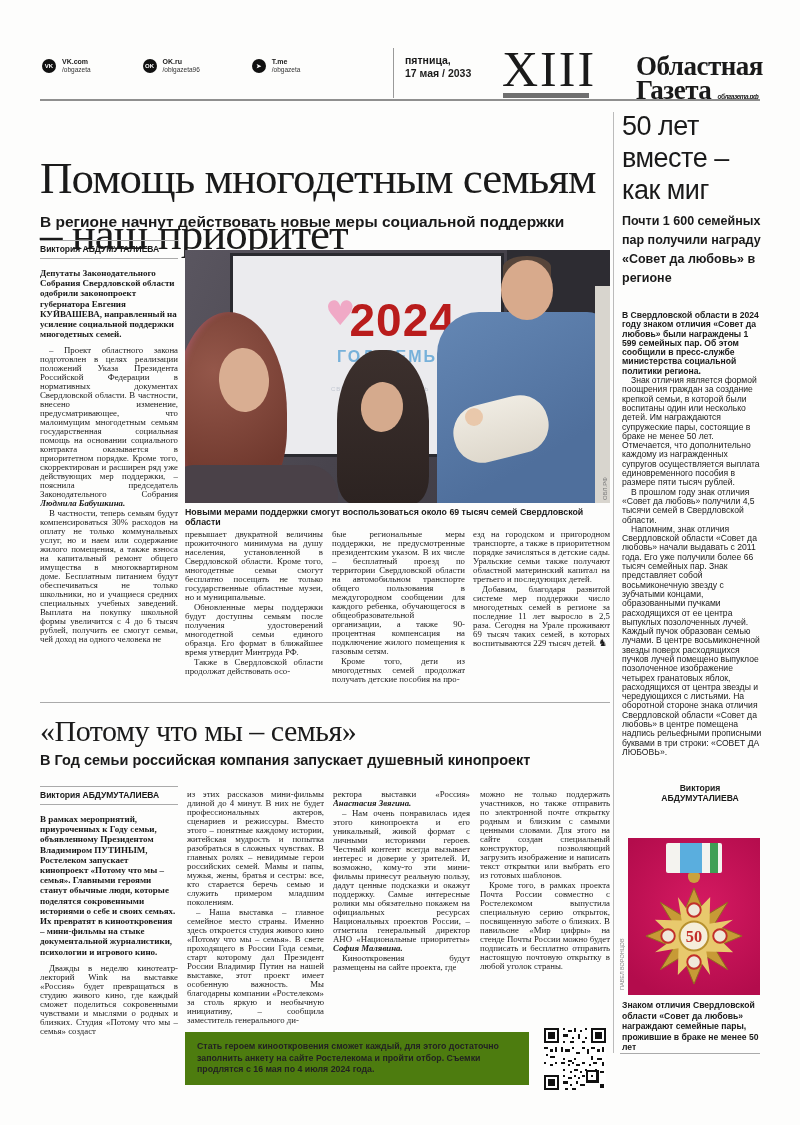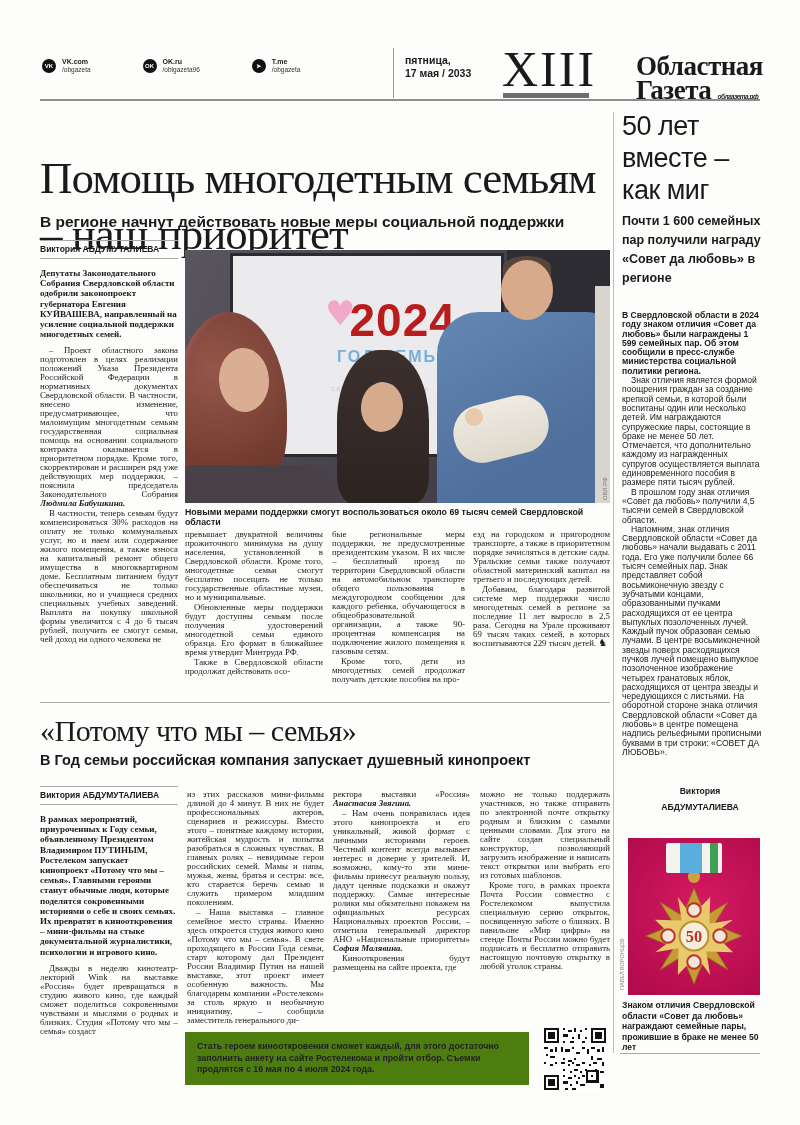--- a/index.html
+++ b/index.html
@@ -73,21 +73,21 @@
 
   
   .side-title{font-family:"Liberation Sans",sans-serif;font-size:27px;line-height:32px;
       font-weight:500;white-space:pre-line;letter-spacing:-0.5px;}
   .side-sub{font-family:"Liberation Sans",sans-serif;font-weight:bold;font-size:12.5px;line-height:19px;}
   .side-body{font-family:"Liberation Sans",sans-serif;font-size:8.6px;line-height:9.3px;overflow:hidden;}
   .side-body p{margin:0;}
   .side-body p.ind{text-indent:9px;}
   .side-body .b1{font-weight:bold;margin-top:28px;}
   .side-author{font-family:"Liberation Sans",sans-serif;font-weight:bold;font-size:8.6px;
-      text-align:center;white-space:pre-line;line-height:16px;}
+      text-align:center;white-space:pre-line;line-height:10px;}
   .medal-photo{background:radial-gradient(circle at 55% 45%,#d61a62,#b30c4c 85%);overflow:hidden;}
   .ribbon{position:absolute;left:38px;top:5px;width:56px;height:30px;background:#f4f3ef;border-radius:2px;}
   .rib-blue{position:absolute;left:14px;top:0;width:22px;height:30px;background:#5aaede;}
   .rib-green{position:absolute;left:44px;top:0;width:8px;height:30px;background:#3f9f55;}
   .hanger{position:absolute;left:60px;top:35px;width:12px;height:10px;background:#caa23e;border-radius:2px 2px 6px 6px;}
   .medal-credit{font-family:"Liberation Sans",sans-serif;font-size:5.5px;color:#888;
       transform:rotate(-90deg);transform-origin:left top;white-space:nowrap;}
 
   
   .headline2{font-size:30px;line-height:34px;letter-spacing:-0.5px;}

